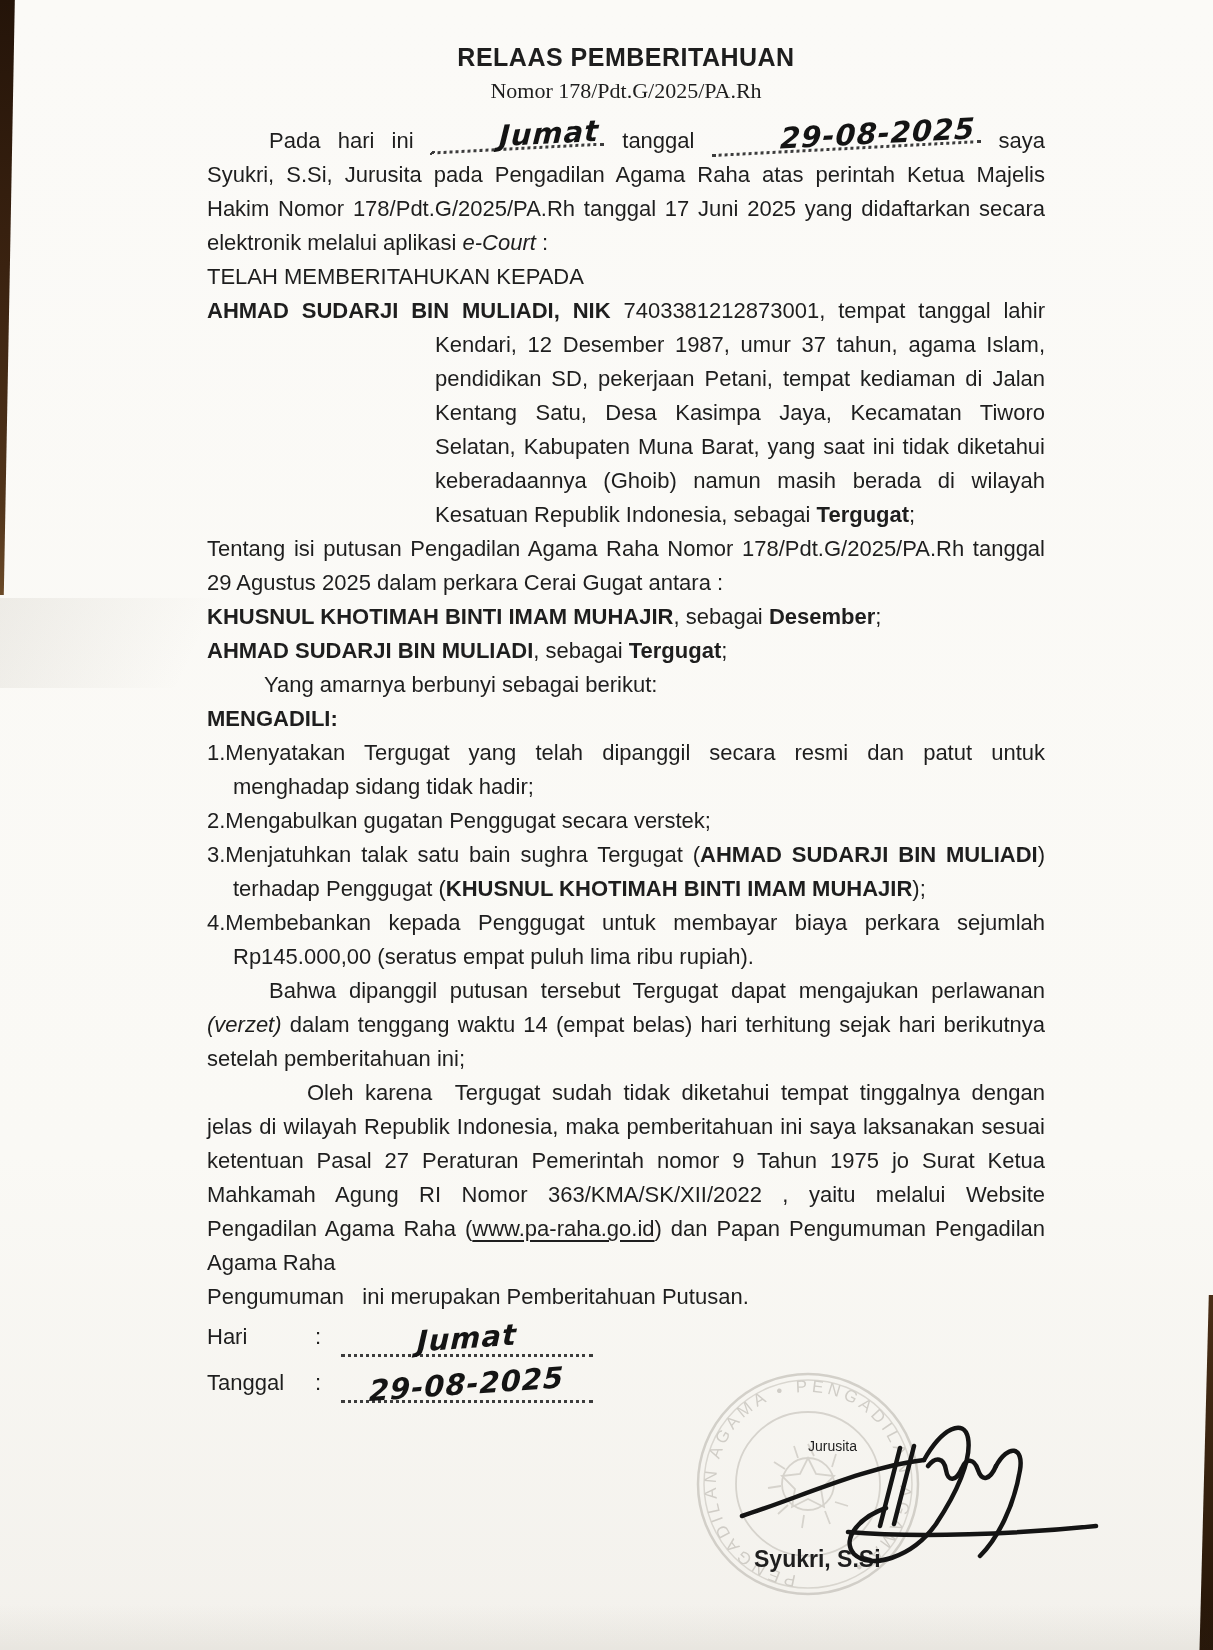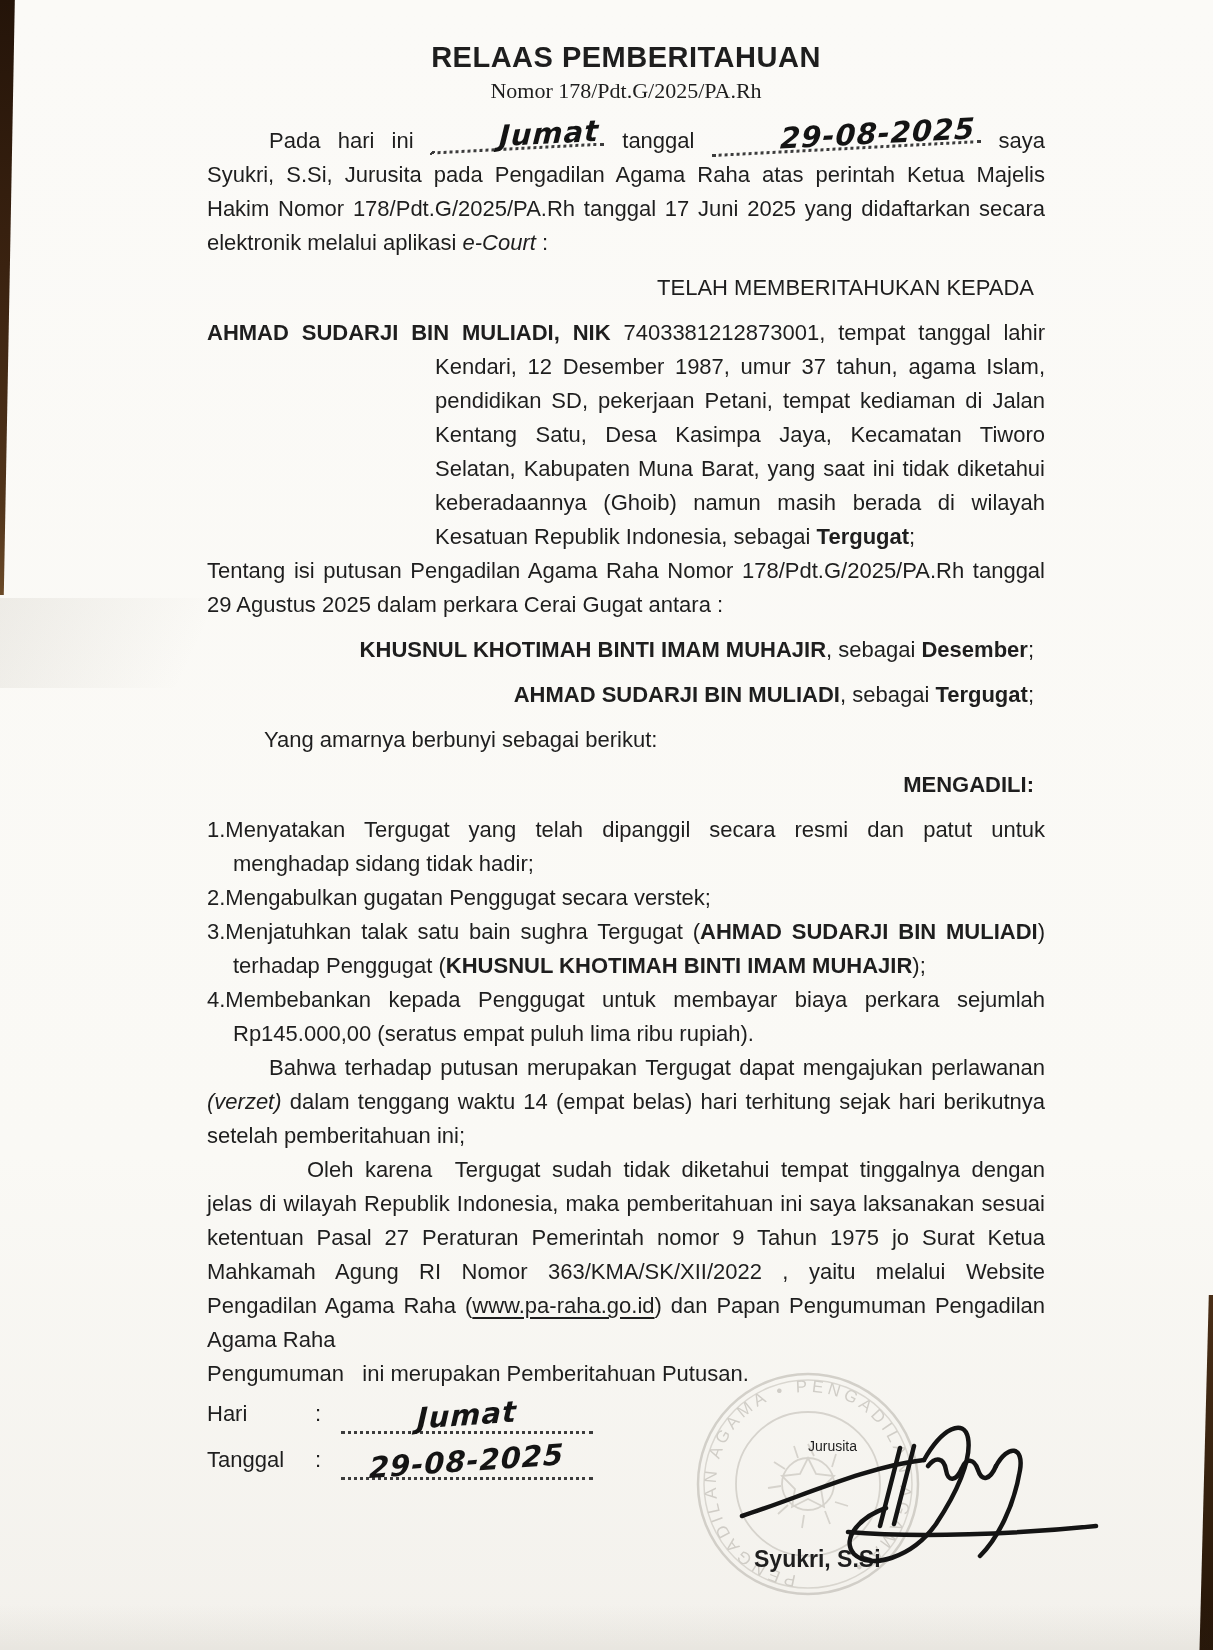--- a/index.html
+++ b/index.html
@@ -34,30 +34,30 @@
     pointer-events:none;
   }
 
   .content{
     position:absolute;left:207px;top:40px;width:838px;
     font-size:22px;line-height:34px;
     z-index:2;
   }
   .title{
     margin:0;text-align:center;
-    font-size:29px;font-weight:bold;letter-spacing:0.5px;line-height:34px;
+    font-size:25px;font-weight:bold;letter-spacing:0.5px;line-height:34px;
   }
   .subtitle{text-align:center;margin:0 0 16px 0;font-family:Liberation Serif, serif;}
   p.para{margin:0;text-align:justify;}
   .prewrap{white-space:pre-wrap;}
   .indent1{text-indent:62px;}
   .indent2{text-indent:100px;}
   .hang{padding-left:228px;text-indent:-228px;}
   .hangnum{padding-left:26px;text-indent:-26px;}
-  .center{text-align:right;margin:11px;}
+  .center{text-align:left;margin:0;}
   .amar-intro{margin:0;padding-left:57px;}
   .b{font-weight:bold;}
   .i{font-style:italic;}
   .u{text-decoration:underline;text-underline-offset:4px;}
   .gap-before-oleh{margin-top:34px;}
   .gap-before-note{margin-top:36px;}
 
   
   .hw{
     display:inline-block;
@@ -123,21 +123,21 @@
     <div class="center"><span class="b">AHMAD SUDARJI BIN MULIADI</span><span>, sebagai </span><span class="b">Tergugat</span><span>;</span></div>
 
     <div class="amar-intro">Yang amarnya berbunyi sebagai berikut:</div>
     <div class="center b">MENGADILI:</div>
 
     <p class="para hangnum"><span>1.Menyatakan Tergugat yang telah dipanggil secara resmi dan patut untuk menghadap sidang tidak hadir;</span></p>
     <p class="para hangnum"><span>2.Mengabulkan gugatan Penggugat secara verstek;</span></p>
     <p class="para hangnum"><span>3.Menjatuhkan talak satu bain sughra Tergugat (</span><span class="b">AHMAD SUDARJI BIN MULIADI</span><span>) terhadap Penggugat (</span><span class="b">KHUSNUL KHOTIMAH BINTI IMAM MUHAJIR</span><span>);</span></p>
     <p class="para hangnum"><span>4.Membebankan kepada Penggugat untuk membayar biaya perkara sejumlah Rp145.000,00 (seratus empat puluh lima ribu rupiah).</span></p>
 
-    <p class="para indent1"><span>Bahwa terhadap putusan merupakan Tergugat dapat mengajukan perlawanan </span><span class="i">(verzet)</span><span> dalam tenggang waktu 14 (empat belas) hari terhitung sejak hari berikutnya setelah pemberitahuan ini;</span></p>
+    <p class="para indent1"><span>Bahwa dipanggil putusan tersebut Tergugat dapat mengajukan perlawanan </span><span class="i">(verzet)</span><span> dalam tenggang waktu 14 (empat belas) hari terhitung sejak hari berikutnya setelah pemberitahuan ini;</span></p>
 
     <p class="para indent2 prewrap gap-before-oleh"><span>Oleh karena  Tergugat sudah tidak diketahui tempat tinggalnya dengan jelas di wilayah Republik Indonesia, maka pemberitahuan ini saya laksanakan sesuai ketentuan Pasal 27 Peraturan Pemerintah nomor 9 Tahun 1975 jo Surat Ketua Mahkamah Agung RI Nomor 363/KMA/SK/XII/2022 , yaitu melalui Website Pengadilan Agama Raha (</span><span class="u">www.pa-raha.go.id</span><span>) dan Papan Pengumuman Pengadilan Agama Raha</span></p>
 
     <p class="para prewrap gap-before-note" style="text-align:left;">Pengumuman   ini merupakan Pemberitahuan Putusan.</p>
 
     <div class="field-row">
       <span class="flabel">Hari</span><span class="fcolon">:</span><span class="dotline"><span class="hw">Jumat</span></span>
     </div>
     <div class="field-row">
       <span class="flabel">Tanggal</span><span class="fcolon">:</span><span class="dotline"><span class="hw">29-08-2025</span></span>

